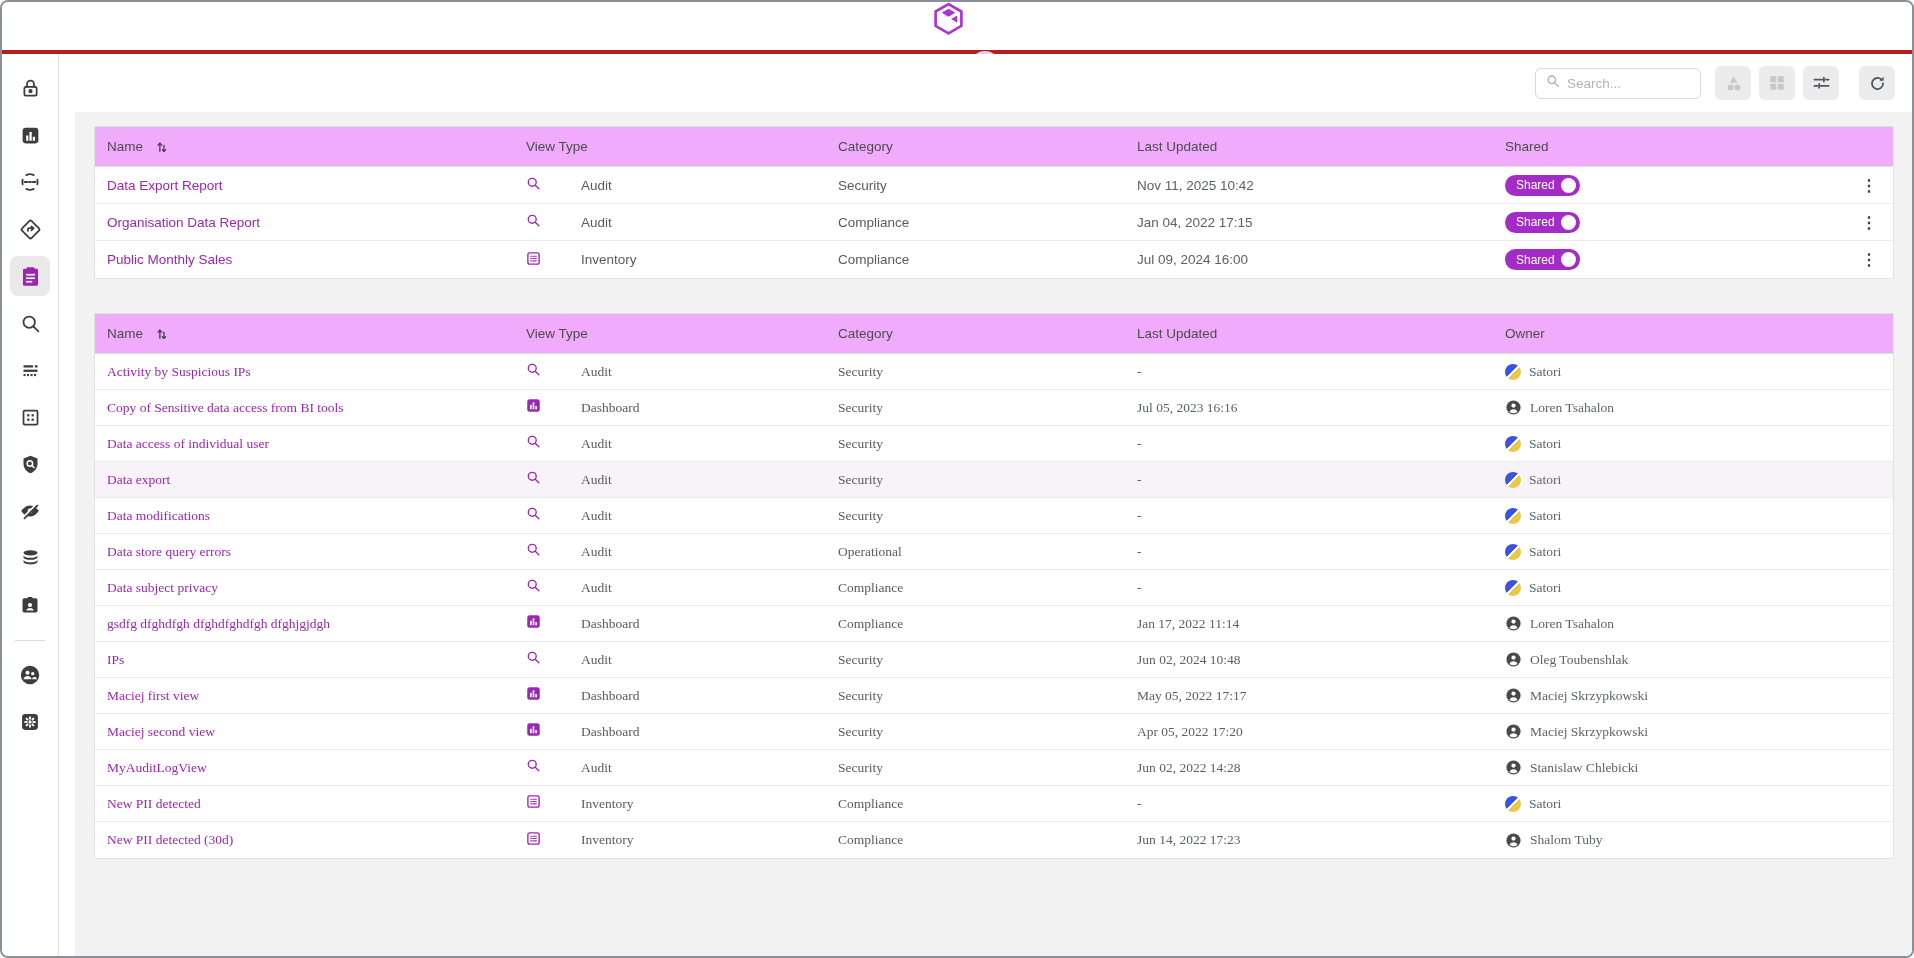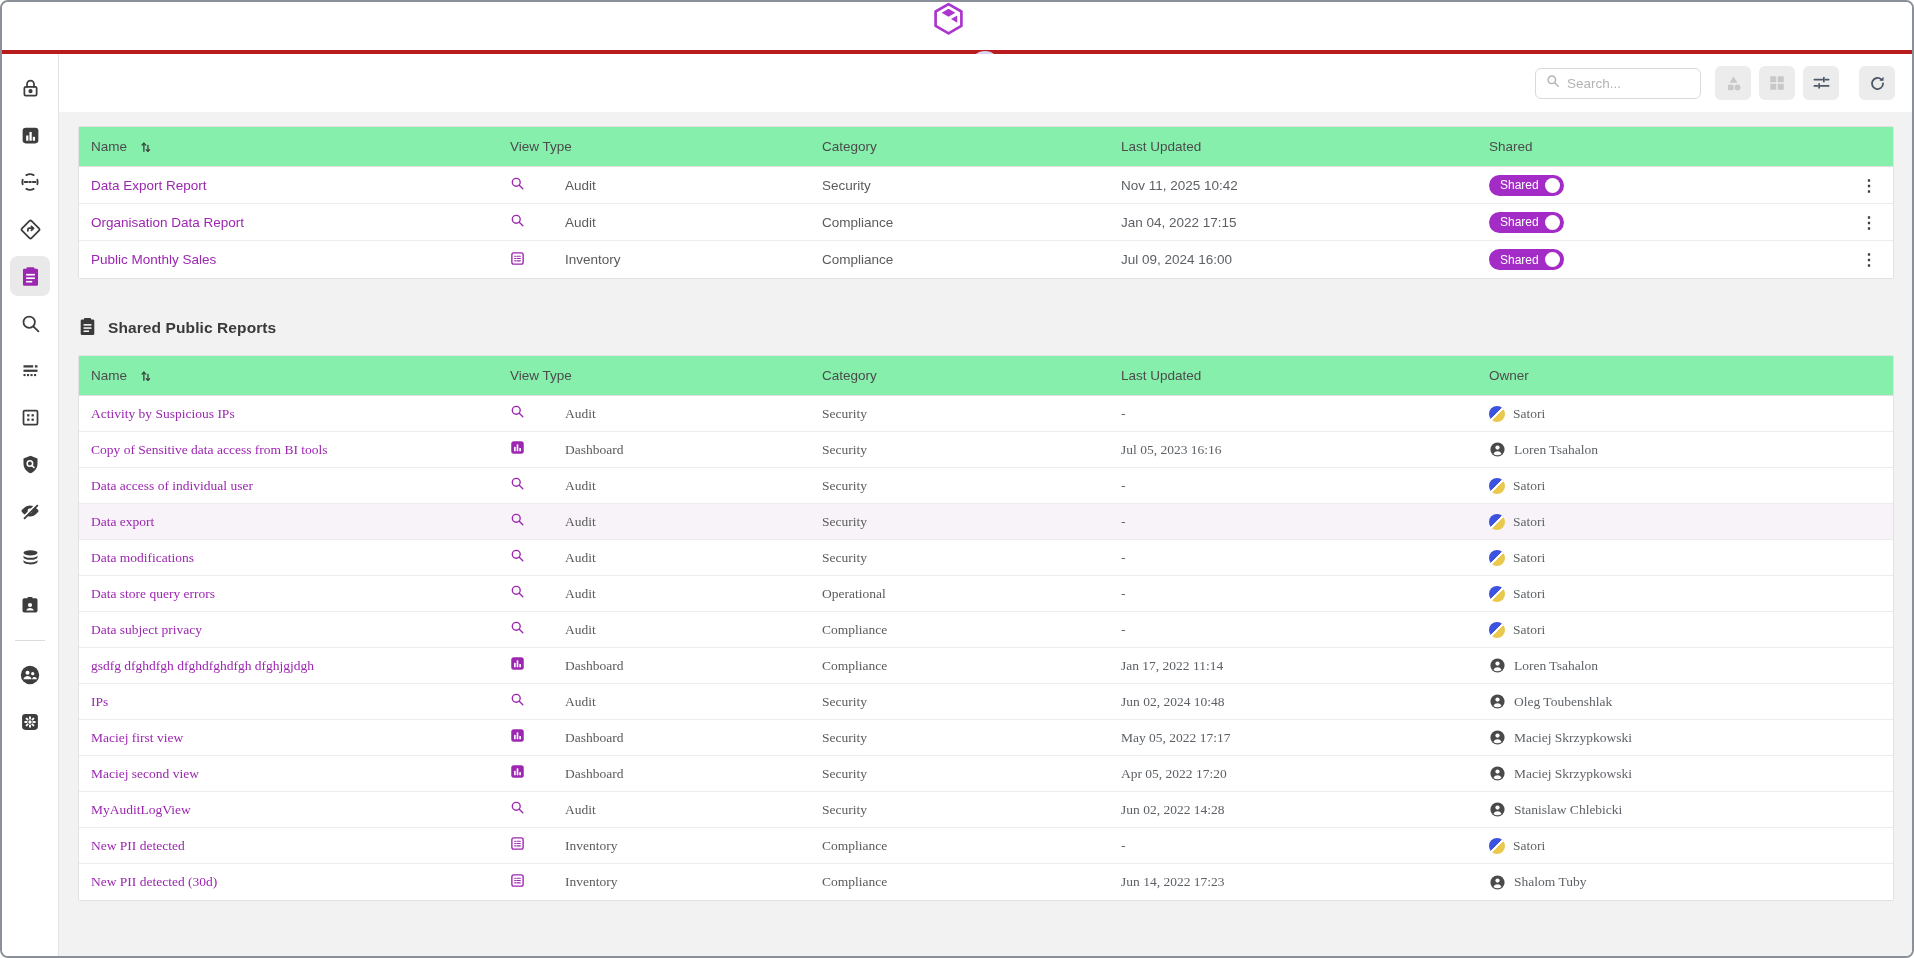--- a/index.html
+++ b/index.html
@@ -7,21 +7,21 @@
   .screen { width:1914px; height:958px; border:2px solid #8a8f98; border-radius:8px; overflow:hidden; display:flex; flex-direction:column; background:#fff; }
 
   
   .topbar { height:52px; min-height:52px; background:#fff; border-bottom:4px solid #b91c1c; display:flex; align-items:center; justify-content:space-between; padding:0 30px 0 12px;flex-direction:column; }
   .topbar-right { display:flex; align-items:center; gap:14px; }
   .account-label { font-size:15px; color:#5f6368; }
   .avatar { width:30px; height:30px; border-radius:50%; background:#d9d4f2; color:#b91c1c; font-size:16px; display:flex; align-items:center; justify-content:center; letter-spacing:.3px;margin-top:12px; }
   .kebab { color:#4a4a4a; font-size:17px; line-height:1; cursor:pointer; padding:2px 4px; }
 
   
-  .frame { flex:1; display:flex; overflow:hidden; }
+  .frame { flex:1; display:flex; overflow:hidden;gap:16px; }
 
   
   .sidebar { width:57px; min-width:57px; background:#fff; border-right:1px solid #e3e3e3; display:flex; flex-direction:column; align-items:center; padding-top:14px; }
   .sb-item { width:40px; height:40px; margin-bottom:7px; border-radius:8px; display:flex; align-items:center; justify-content:center; cursor:pointer; color:#3d3d3d; }
   .sb-item svg { display:block; }
   .sb-item.active { background:#e9e9e9; color:#9c27b0; }
   .sb-divider { width:30px; border-top:1px solid #dcdcdc; margin:8px 0 14px 0; }
 
   
   .main { flex:1; display:flex; flex-direction:column; overflow:hidden; }
@@ -36,21 +36,21 @@
   
   .content { flex:1; background:#f2f2f2; overflow:hidden; padding:14px 18px 0 19px; }
   .section-title { display:flex; align-items:center; gap:11px; height:30px; margin-bottom:12px; }
   .section-title .stext { font-size:15.5px; font-weight:700; color:#3a3a3a; letter-spacing:.1px; }
   .info-dot { width:17px; height:17px; border-radius:50%; background:#3a3a3a; color:#fff; font-size:11px; font-weight:700; font-family:"Liberation Serif",serif; display:flex; align-items:center; justify-content:center; cursor:pointer; }
   .section-gap { height:34px; }
 
   .table { background:#fff; border:1px solid #e2e2e2; border-radius:2px; }
   .trow { display:grid; grid-template-columns:419px 312px 299px 368px 1fr 42px; align-items:center; border-bottom:1px solid #ececec; background:#fff; }
   .trow:last-child { border-bottom:none; }
-  .trow.head { background:#86efac; height:40px; border-bottom:1px solid #e0e0e0; }
+  .trow.head { background:#f0abfc; height:40px; border-bottom:1px solid #e0e0e0; }
   .trow.body-row { height:37px; }
   .table.shared .trow.body-row { height:36px;font-family:Liberation Serif, serif; }
   .trow.body-row.hl { background:#f8f3f9; }
   .cell { padding-left:12px; font-size:13.5px; color:#5b5b5b; display:flex; align-items:center; gap:8px; white-space:nowrap; overflow:hidden; }
   .head .cell { color:#4c4c4c; font-size:13.5px; }
   .name-link { color:#9c27b0; text-decoration:none; cursor:pointer; }
   .sort-ic { display:inline-flex; margin-left:4px; }
   .vt-label { color:#5b5b5b;margin-left:32px; }
   .date-cell { color:#5d6166; }
   .owner-name { color:#5f6368; }
@@ -370,32 +370,20 @@
                 </span>
               </div>
     <div class="cell kebab-cell">
                 <span class="row-kebab">⋮</span>
               </div>
   </div>
           </div>
 
         <div class="section-gap"></div>
 
-        <div class="section-title">
-          <span>
-            <svg width="19" height="19" viewBox="0 0 24 24">
-                <path d="M17 3h2a1.6 1.6 0 0 1 1.6 1.6V21A1.6 1.6 0 0 1 19 22.6H5A1.6 1.6 0 0 1 3.4 21V4.6A1.6 1.6 0 0 1 5 3h2" fill="#3a3a3a"></path>
-                <rect x="7.5" y="1.4" width="9" height="4.6" rx="1.2" fill="#3a3a3a"></rect>
-                <rect x="7" y="9" width="10" height="1.9" fill="#fff"></rect>
-                <rect x="7" y="13" width="10" height="1.9" fill="#fff"></rect>
-                <rect x="7" y="17" width="7" height="1.9" fill="#fff"></rect>
-              </svg>
-          </span>
-          <span class="stext">Shared Public Reports</span>
-        </div>
 
         <div class="table shared" id="shared-table">
             <div class="trow head">
     <div class="cell">Name<span class="sort-ic">
                   <svg width="13" height="14" viewBox="0 0 24 24" stroke="#3f3f3f" stroke-width="2.4" fill="none" stroke-linecap="round" stroke-linejoin="round">
                     <line x1="9" y1="20" x2="9" y2="5"></line>
                     <polyline points="5.5,8.5 9,5 12.5,8.5"></polyline>
                     <line x1="16.5" y1="9" x2="16.5" y2="20"></line>
                     <polyline points="13.5,17 16.5,20 19.5,17"></polyline>
                   </svg>

